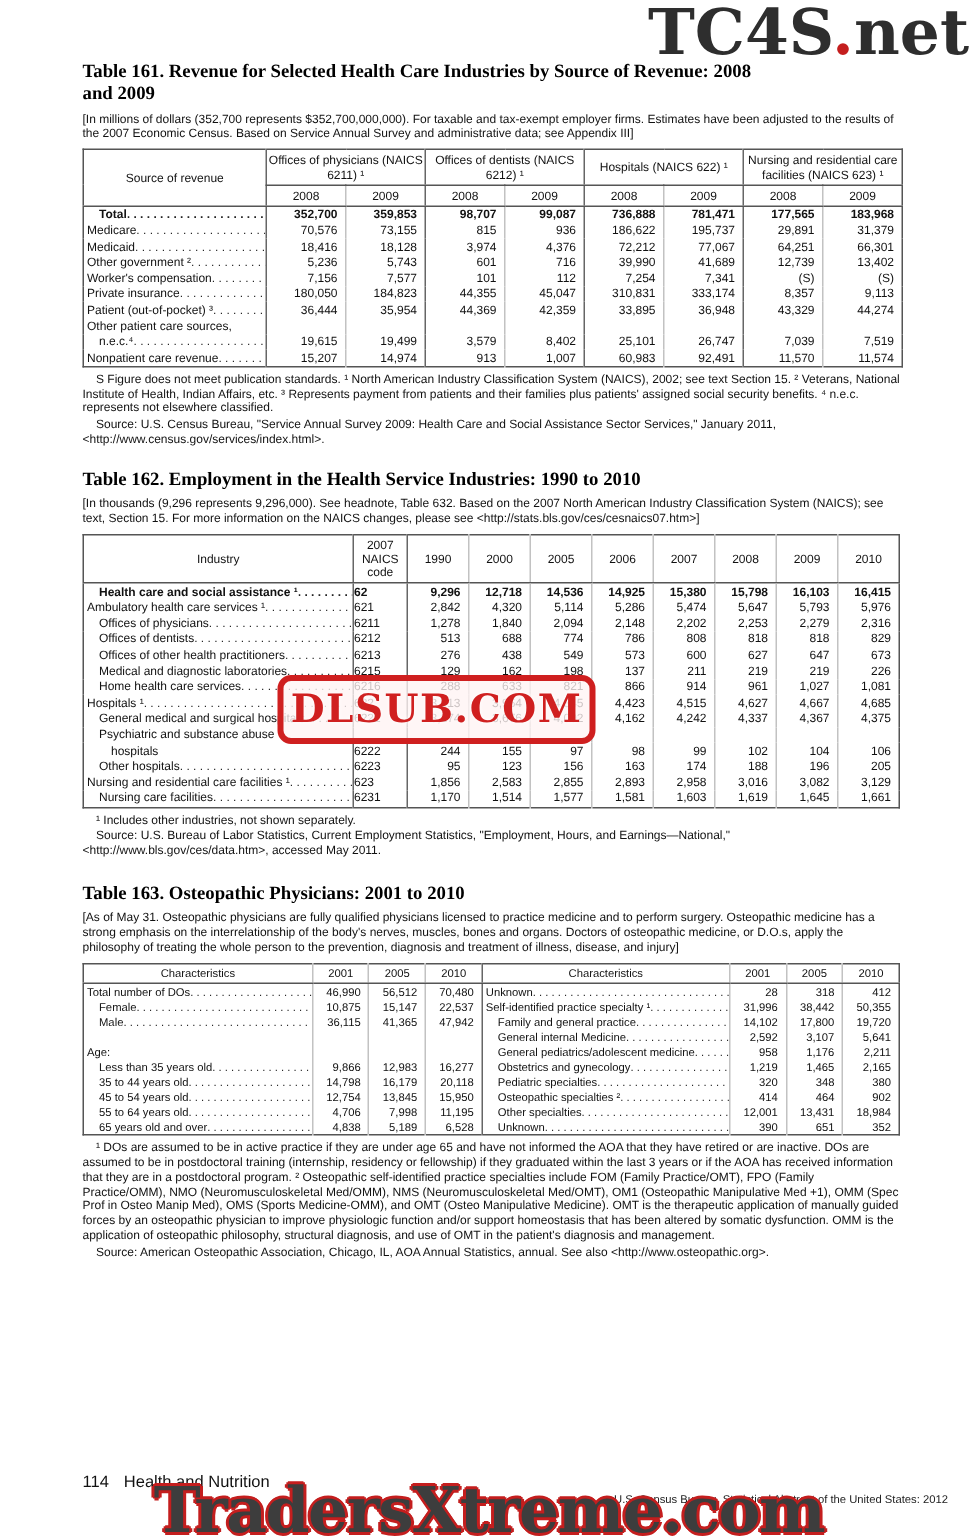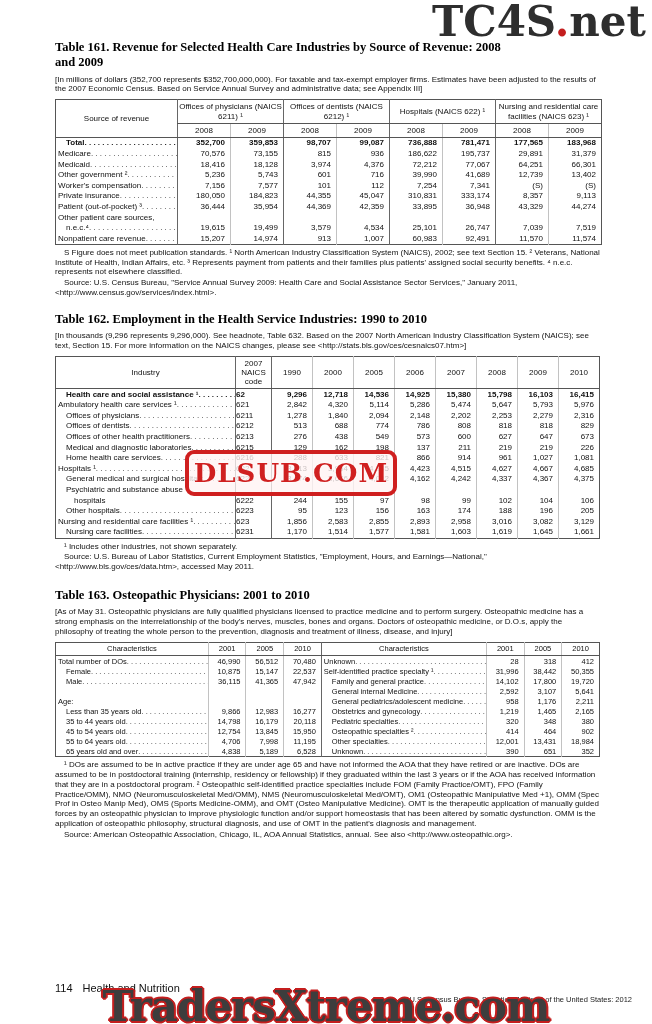--- a/index.html
+++ b/index.html
@@ -254,21 +254,21 @@
           <tr>
             <td class="stub">
               <div class="sw i1">
                 <span class="lbl">n.e.c.⁴</span>
                 <span class="dots"> . . . . . . . . . . . . . . . . . . . . . . . . . . . . . . . . . . . . . . . . . . . . . . . . . . . . . . . . . . . . . . . . . . . . . . . . . . . . . . . .</span>
               </div>
             </td>
             <td class="num dark">19,615</td>
             <td class="num lite">19,499</td>
             <td class="num dark">3,579</td>
-            <td class="num lite">4,534</td>
+            <td class="num lite">8,402</td>
             <td class="num dark">25,101</td>
             <td class="num lite">26,747</td>
             <td class="num dark">7,039</td>
             <td class="num lite">7,519</td>
           </tr>
           <tr>
             <td class="stub">
               <div class="sw">
                 <span class="lbl">Nonpatient care revenue</span>
                 <span class="dots"> . . . . . . . . . . . . . . . . . . . . . . . . . . . . . . . . . . . . . . . . . . . . . . . . . . . . . . . . . . . . . . . . . . . . . . . . . . . . . . . .</span>

